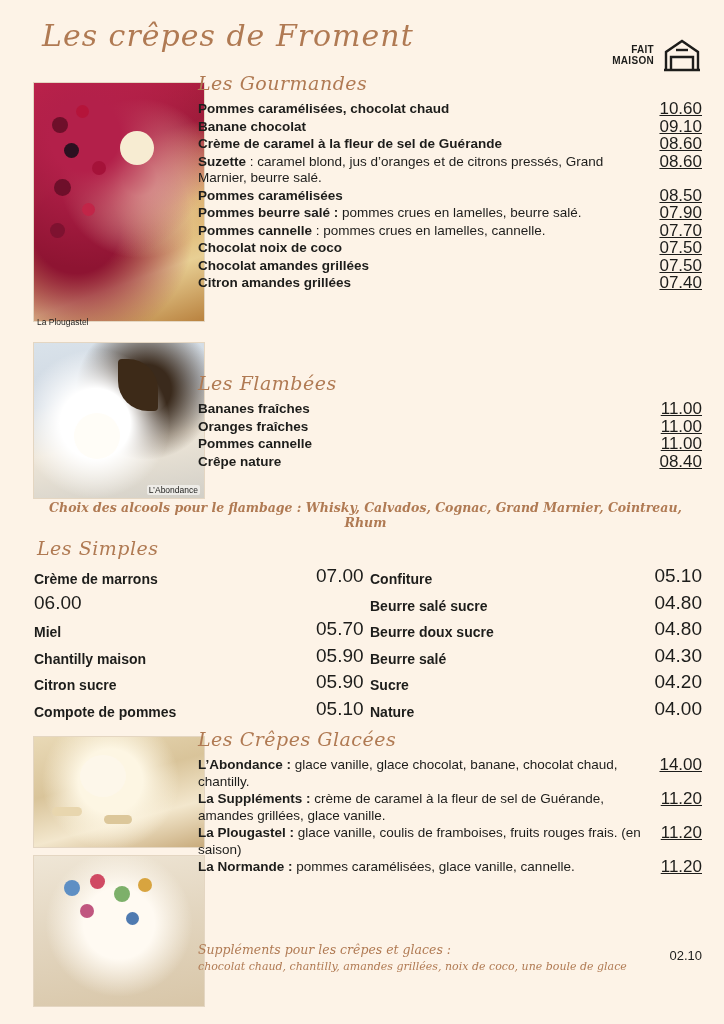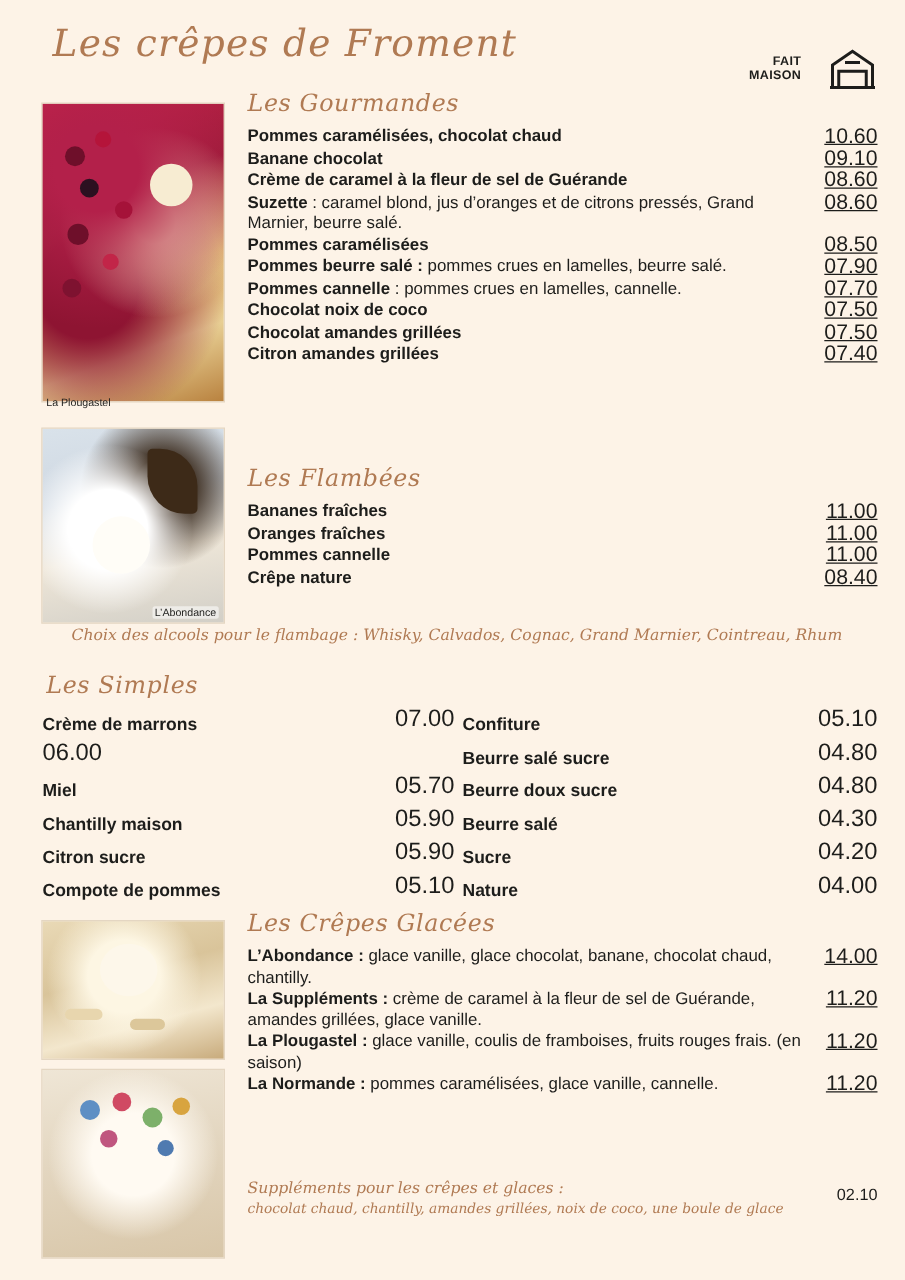--- a/index.html
+++ b/index.html
@@ -34,21 +34,21 @@
     letter-spacing: 1px;
     color: #b07a53;
     white-space: nowrap;
   }
   .fait-maison {
     position: absolute;
     right: 22px;
     top: 38px;
     display: flex;
     align-items: center;
-    gap: 21px;
+    gap: 8px;
   }
   .fm-text {
     font-size: 10px;
     font-weight: bold;
     line-height: 11px;
     text-align: right;
     color: #1d1d1b;
     letter-spacing: 0.3px;
   }
   .fm-logo {
@@ -63,20 +63,21 @@
     font-style: italic;
     font-size: 19px;
     color: #b07a53;
     letter-spacing: 0.5px;
   }
 
   
   .photo {
     position: absolute;
     overflow: hidden;
+    padding-left: 25px;
   }
   .photo .caption {
     position: absolute;
     right: 4px;
     bottom: 3px;
     font-size: 8.5px;
     color: #1d1d1b;
     background: rgba(255,255,255,0.55);
     padding: 0 2px;
     border-radius: 2px;
@@ -151,20 +152,21 @@
   .alcools {
     position: absolute;
     left: 27px;
     right: 20px;
     top: 500px;
     font-family: "DejaVu Serif", serif;
     font-style: italic;
     font-size: 12.5px;
     color: #b07a53;
     text-align: center;
+    font-weight: bold;
   }
 
   
   #simples-head { position: absolute; left: 37px; top: 537px; }
   .simples-grid {
     position: absolute;
     left: 34px;
     right: 22px;
     top: 565px;
     display: flex;

